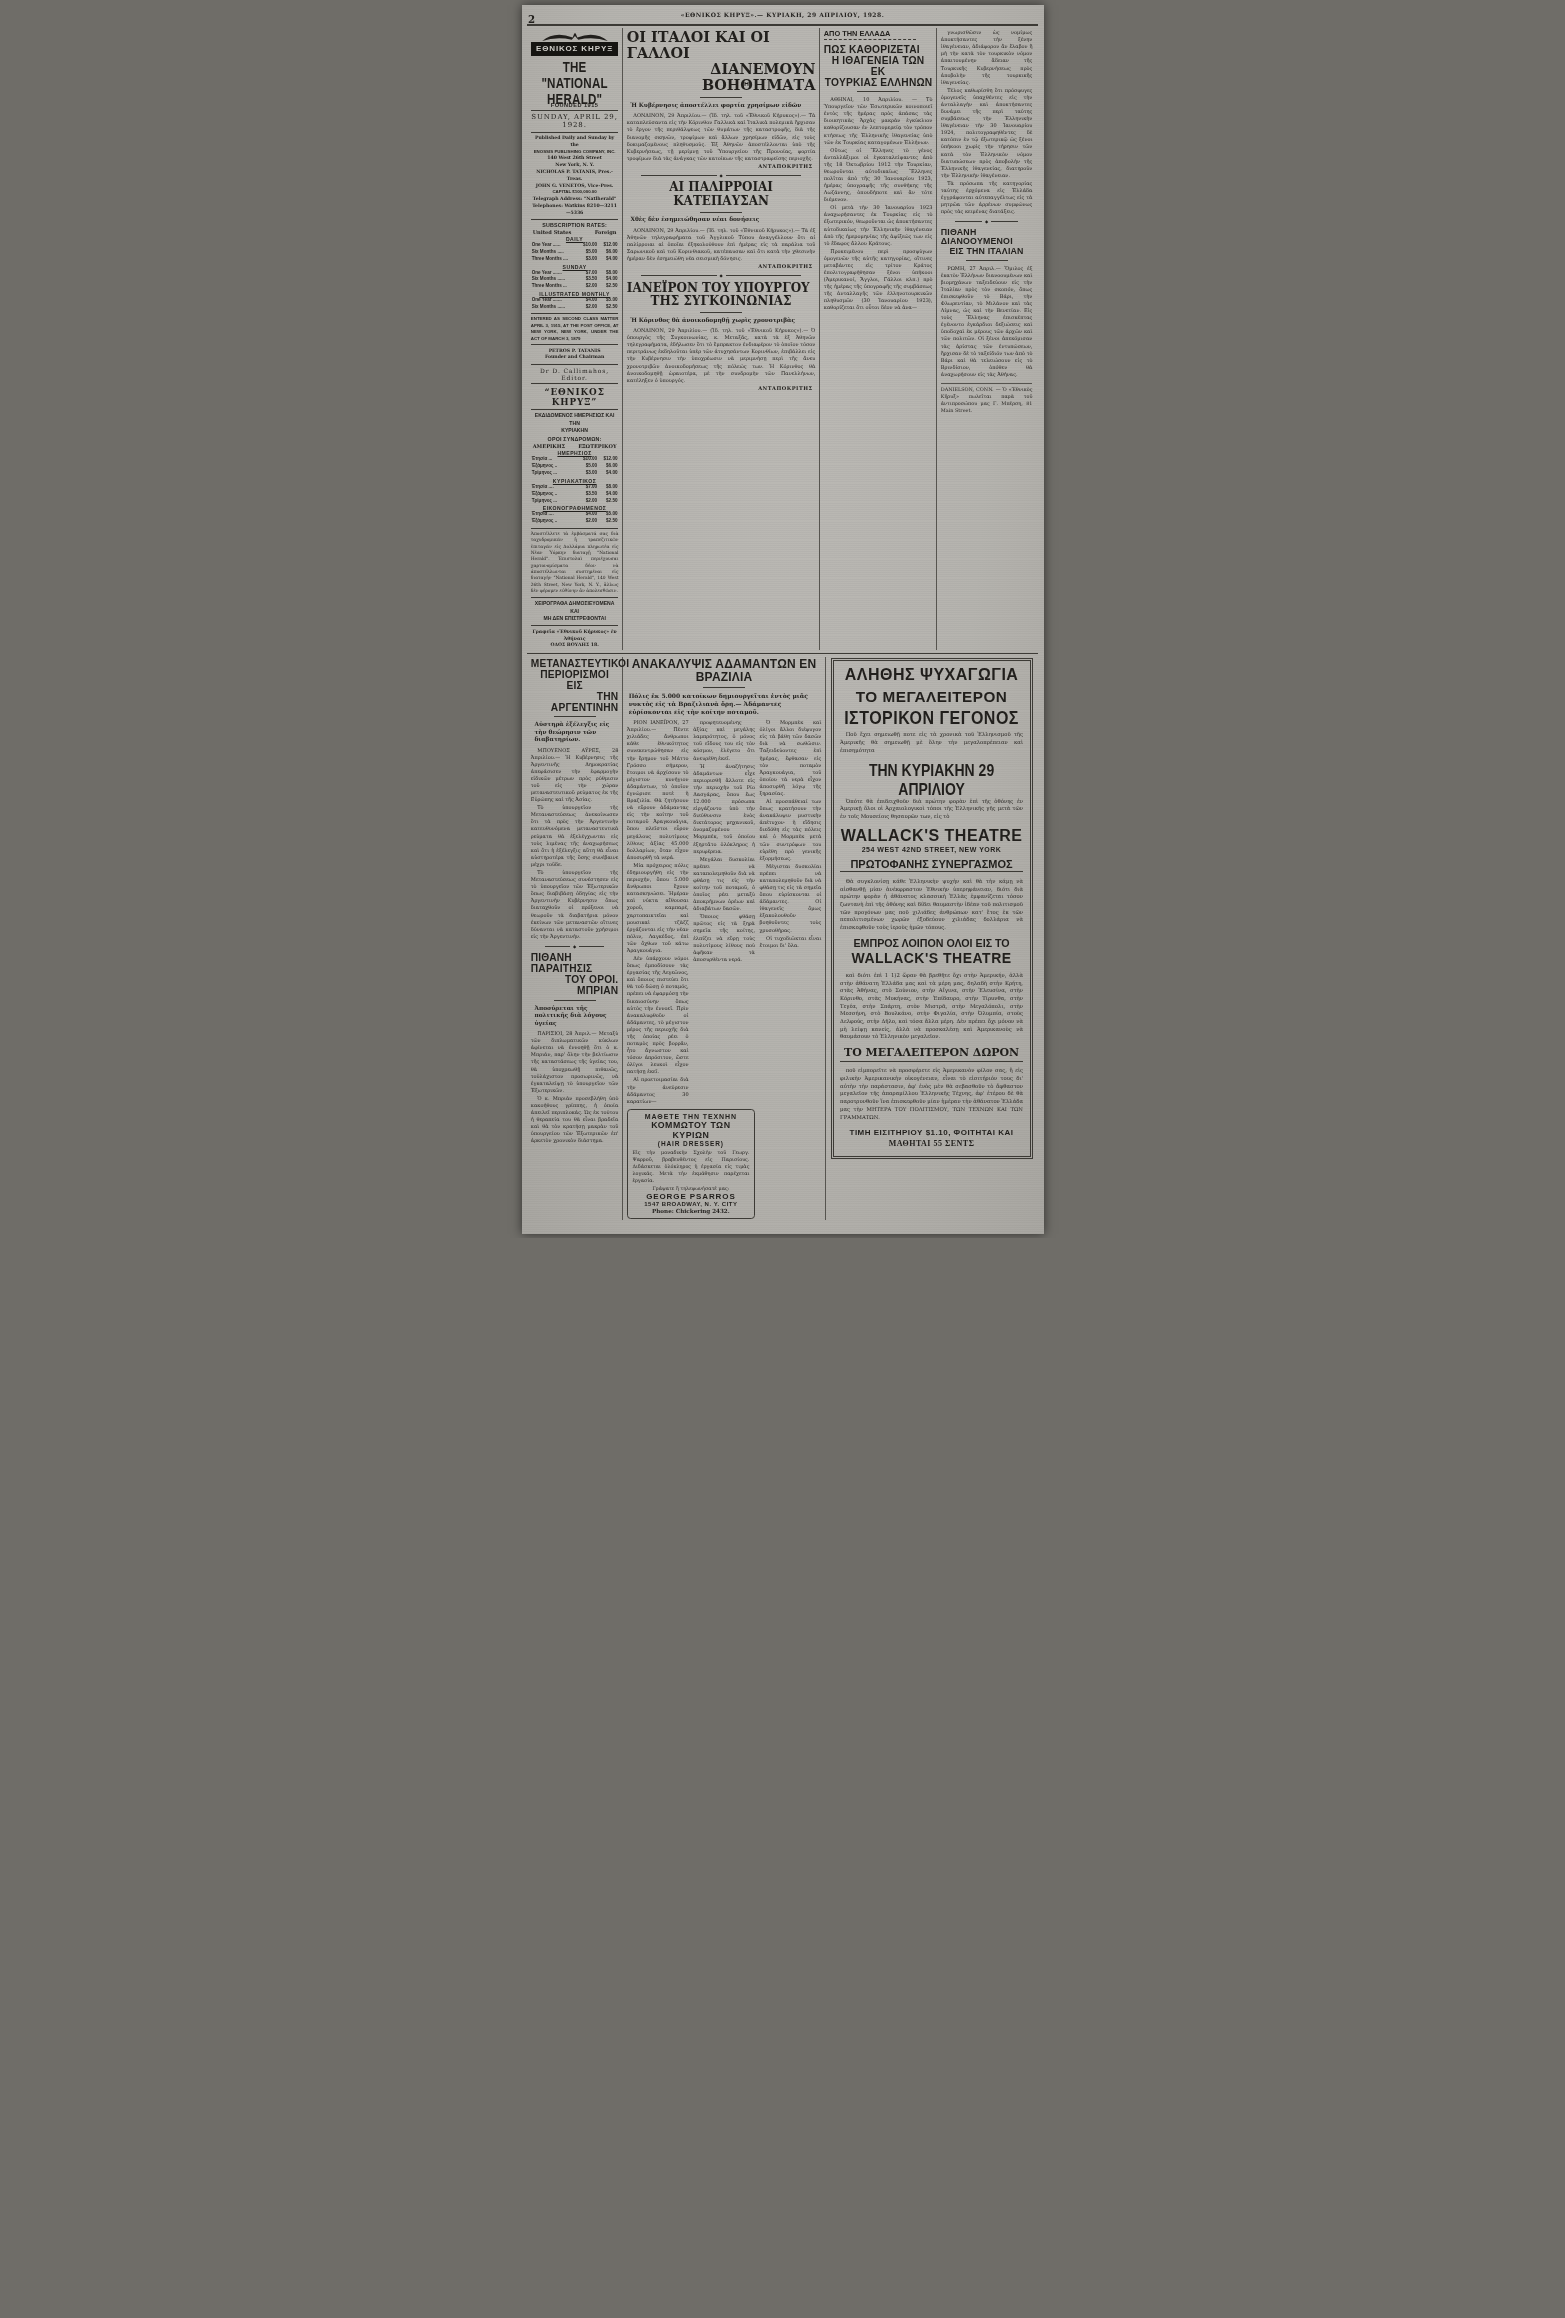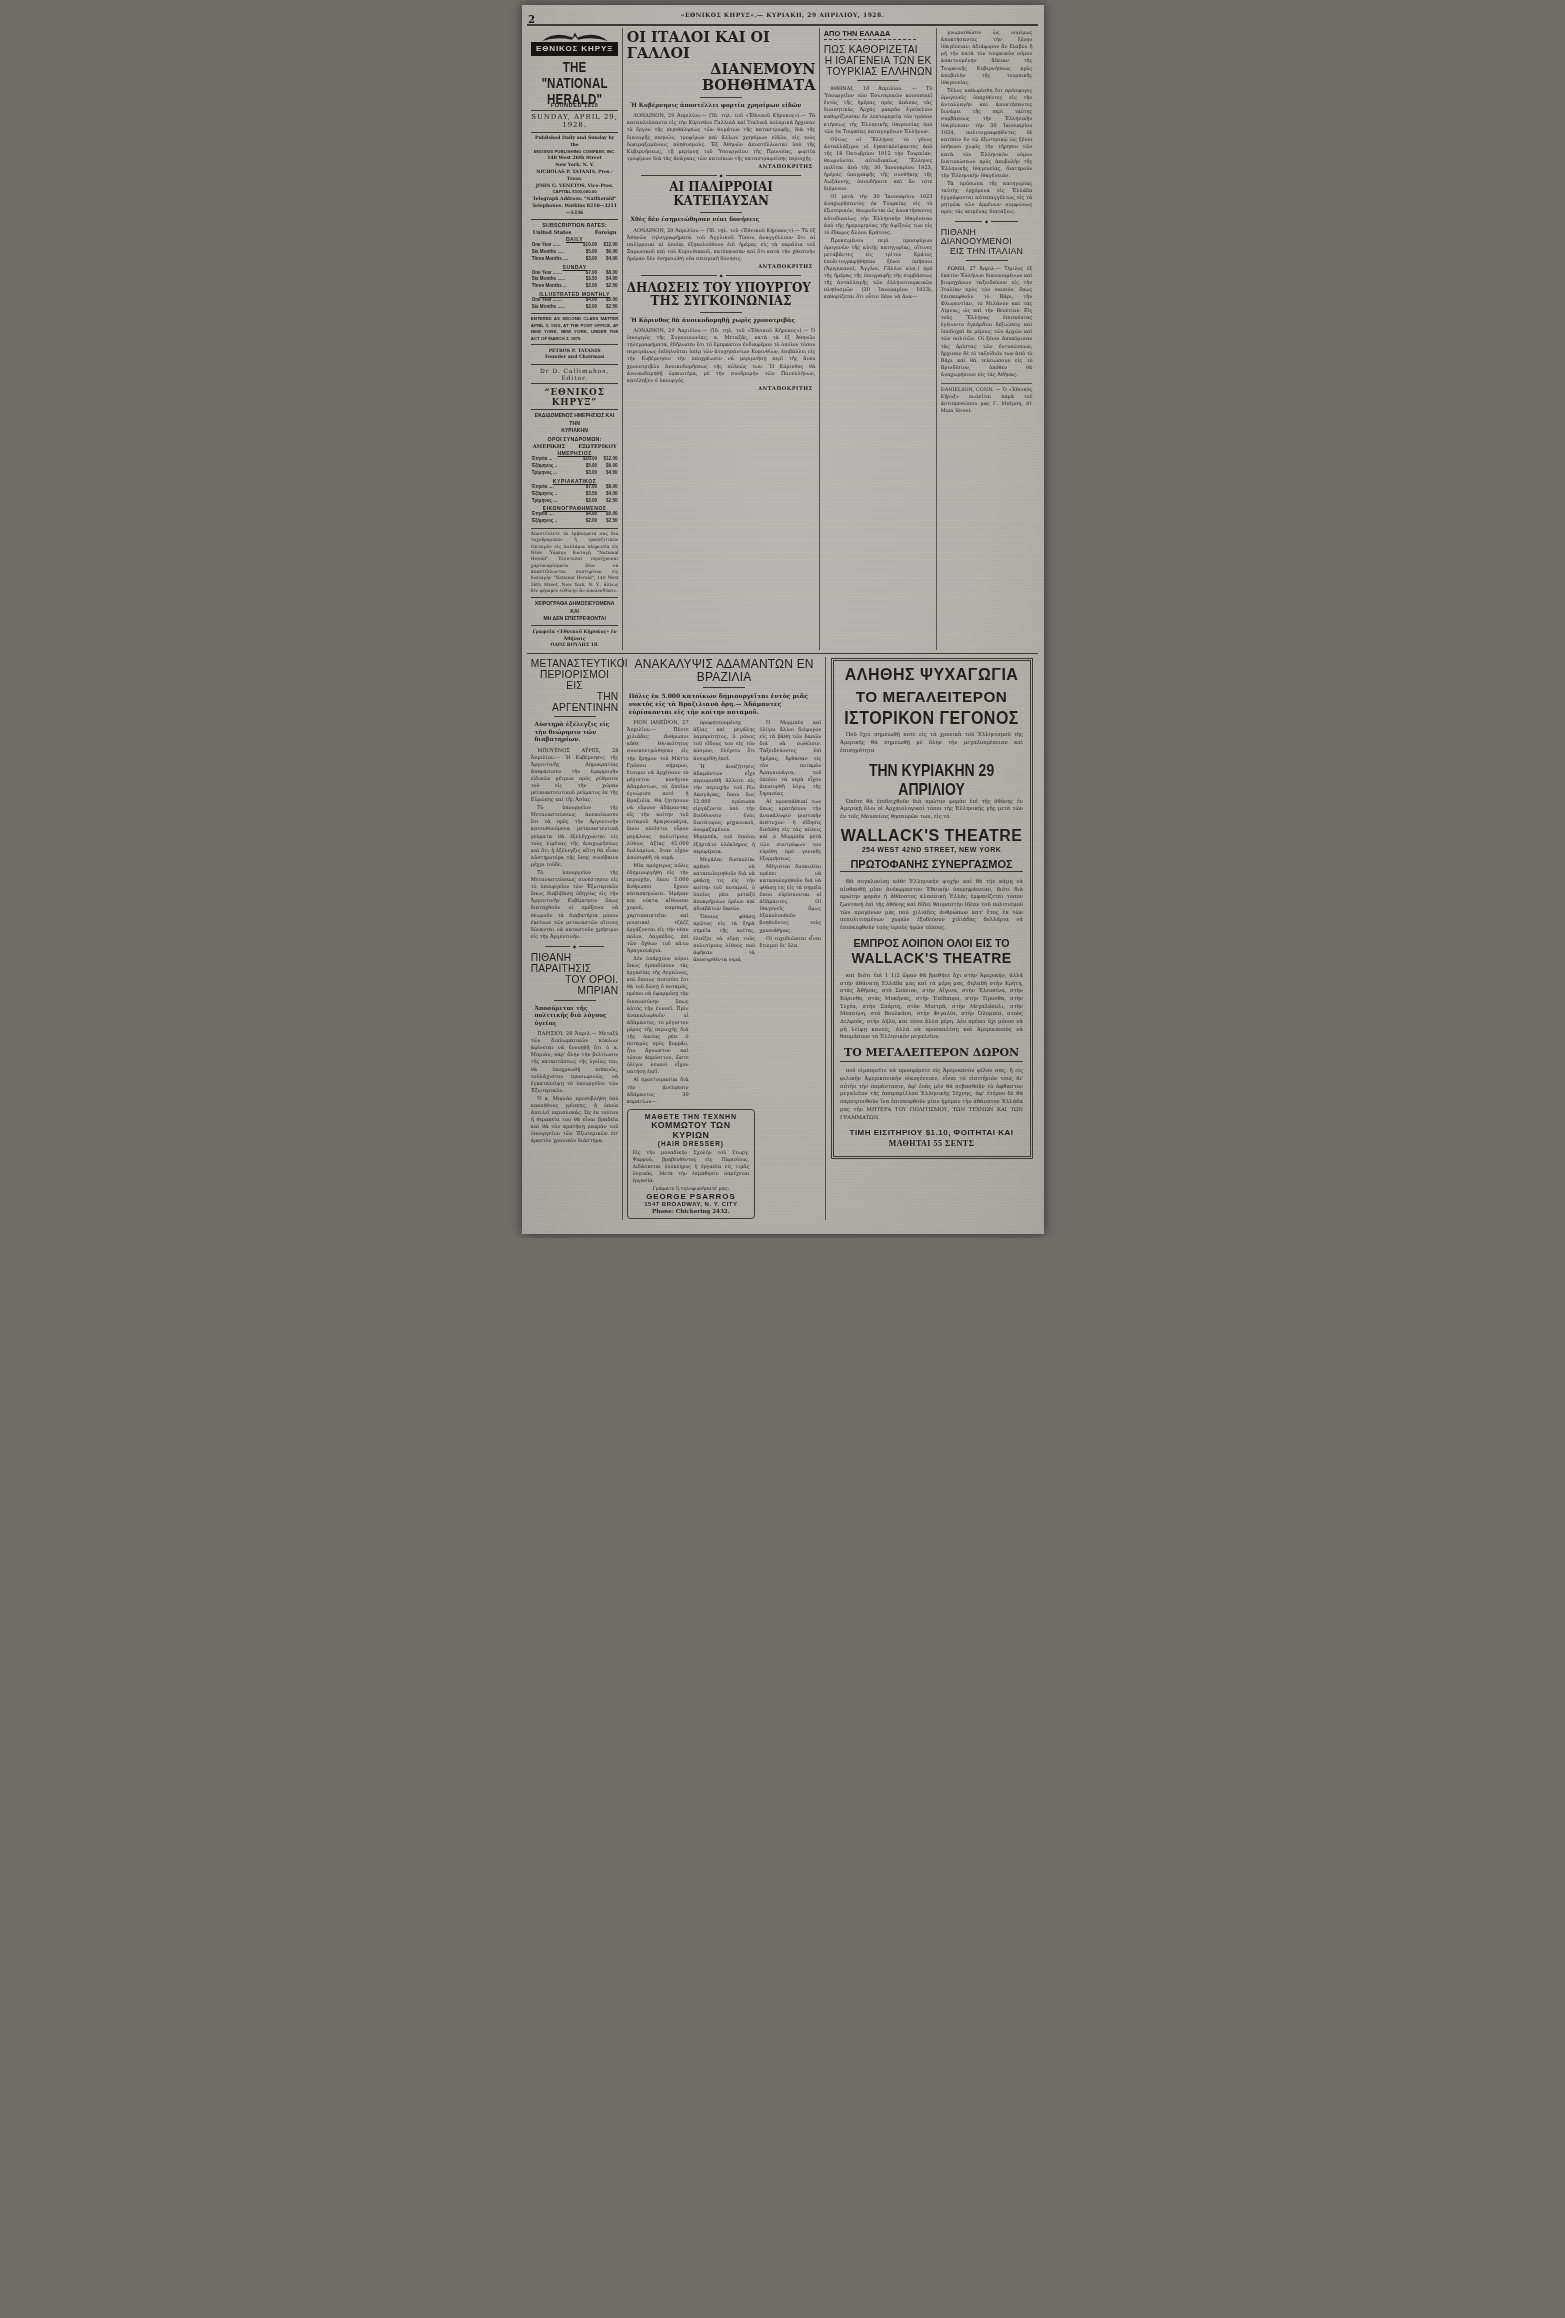--- a/index.html
+++ b/index.html
@@ -46,21 +46,21 @@
   .rates-cols{display:flex;justify-content:space-between;font-size:5.1px;font-weight:700;font-family:"DejaVu Serif",serif;padding:0.5px 1.9px;}
   .rates-sec{font-size:5.1px;font-weight:700;letter-spacing:0.5px;text-decoration:underline;margin-top:0.9px;font-family:"Liberation Sans",sans-serif;}
   .rate-row{display:grid;grid-template-columns:1fr auto auto;gap:2.8px;font-size:4.6px;font-weight:700;text-align:left;padding:0 0.9px;line-height:1.5;}
   .rate-row .rv{text-align:right;}
   .rate-row .rf{text-align:right;min-width:17.6px;}
   .fineprint{font-size:4.4px;text-align:justify;line-height:1.45;font-family:"DejaVu Serif",serif;}
   .mh-greek-title{font-family:"DejaVu Serif",serif;font-size:8.8px;font-weight:700;letter-spacing:0.9px;margin:1.4px 0;}
   .mh-center-b{font-size:5.1px;font-weight:700;line-height:1.5;font-family:"Liberation Sans",sans-serif;}
   
   .headline-serif{font-family:"DejaVu Serif",serif;font-weight:700;line-height:1.12;}
-  .headline-sans{font-family:"Liberation Sans",sans-serif;font-weight:400;line-height:1.08;letter-spacing:0.2px;}
+  .headline-sans{font-family:"Liberation Sans",sans-serif;font-weight:700;line-height:1.08;letter-spacing:0.2px;}
   .hl-xl{font-size:14.4px;}
   .hl-lg{font-size:12px;}
   .hl-md{font-size:10.2px;}
   .hl-sm{font-size:8.8px;}
   .stagger-l{display:block;text-align:left;}
   .stagger-c{display:block;text-align:center;}
   .stagger-r{display:block;text-align:right;}
   .center-rule{width:42px;border-top:0.7px solid var(--rule);margin:3.7px auto;}
   .subhead{font-weight:700;font-size:5.8px;text-align:center;margin:2.8px 3.7px;line-height:1.3;}
   .subhead.left{text-align:left;}
@@ -307,21 +307,21 @@
       </article>
 
       <div class="story-divider">
           <span class="l"></span>
           <span class="d">◆</span>
           <span class="l"></span>
         </div>
 
       <article>
         <h2 class="headline-serif hl-lg">
-          <span class="stagger-l">ΔΗΛΩΣΕΙΣ ΤΟΥ ΥΠΟΥΡΓΟΥ</span>
+          <span class="stagger-l">ΙΑΝΕΪΡΟΝ ΤΟΥ ΥΠΟΥΡΓΟΥ</span>
           <span class="stagger-c">ΤΗΣ ΣΥΓΚΟΙΝΩΝΙΑΣ</span>
         </h2>
         <div class="center-rule"></div>
         <div class="subhead left">Ἡ Κόρινθος θὰ ἀνοικοδομηθῇ χωρὶς χρονοτριβὰς</div>
         <div>
 
         <p class="body-p">ΛΟΝΔΙΝΟΝ, 29 Ἀπριλίου.— (Ἰδ. τηλ. τοῦ «Ἐθνικοῦ Κήρυκος»).— Ὁ ὑπουργὸς τῆς Συγκοινωνίας, κ. Μεταξᾶς, κατὰ τὰ ἐξ Ἀθηνῶν τηλεγραφήματα, ἐδήλωσεν ὅτι τὸ ἔμπρακτον ἐνδιαφέρον τὸ ὁποῖον τόσον περιτράνως ἐκδηλοῦται ὑπὲρ τῶν ἀτυχησάντων Κορινθίων, ἐπιβάλλει εἰς τὴν Κυβέρνησιν τὴν ὑποχρέωσιν νὰ μεριμνήσῃ περὶ τῆς ἄνευ χρονοτριβῶν ἀνοικοδομήσεως τῆς πόλεώς των. Ἡ Κόρινθος θὰ ἀνοικοδομηθῇ ὡραιοτέρα, μὲ τὴν συνδρομὴν τῶν Πανελλήνων, κατέληξεν ὁ ὑπουργός.</p>
           </div>
         <div class="signature">ΑΝΤΑΠΟΚΡΙΤΗΣ</div>
       </article>

